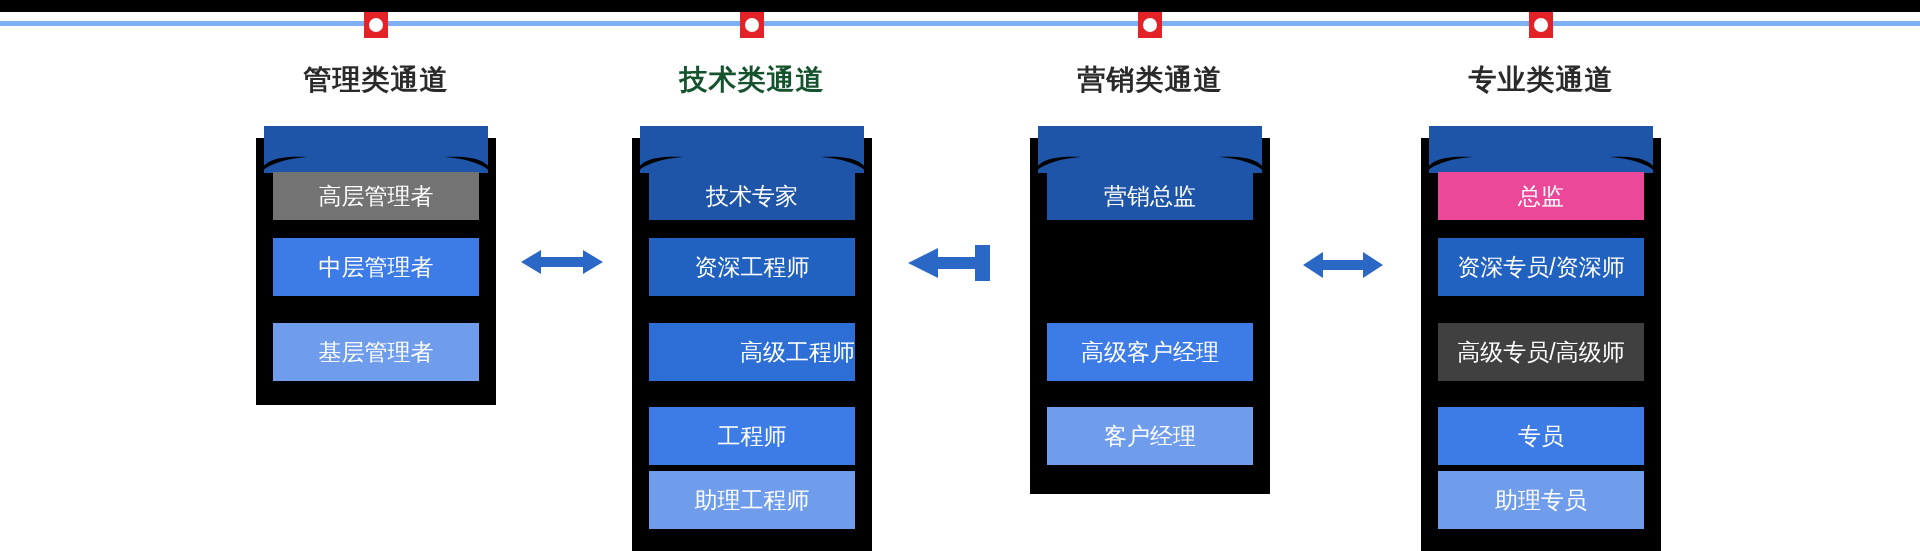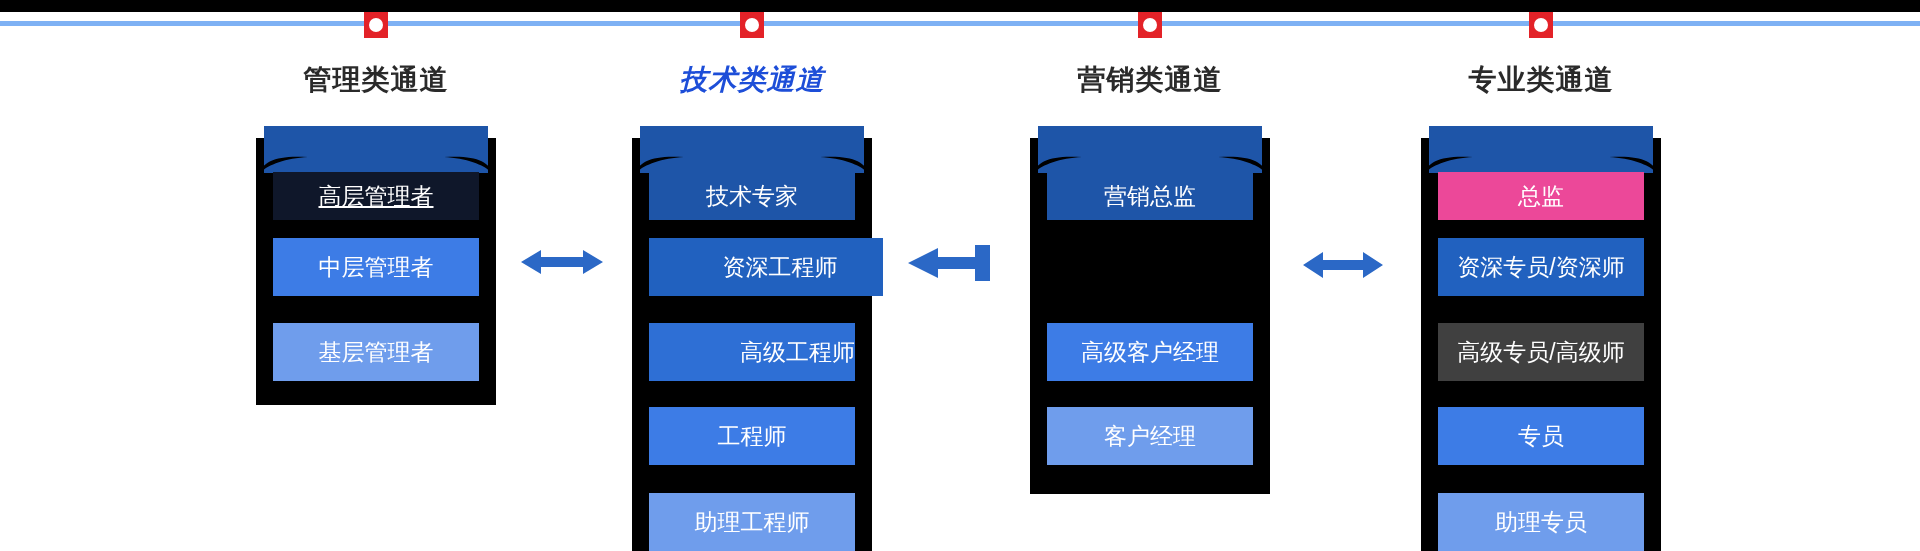--- a/index.html
+++ b/index.html
@@ -25,21 +25,21 @@
   .swoosh{position:absolute;bottom:-3px;width:54px;height:24px;}
   .swoosh.sl{left:-8px;}
   .swoosh.sr{right:-8px;transform:scaleX(-1);}
 
   .row{position:absolute;left:17px;width:206px;height:58px;display:flex;align-items:center;
        justify-content:center;color:#ffffff;font-size:23px;white-space:nowrap;}
   .row.r1{top:172px;height:48px;}
   .row.r2{top:238px;}
   .row.r3{top:323px;}
   .row.r4{top:407px;}
-  .row.r5{top:493px;}
+  .row.r5{top:471px;}
 
   .arrow{position:absolute;}
 </style>
 </head>
 <body>
 
 <div class="canvas">
 
   <div class="top-bar" style="background-color: rgb(0, 0, 0);"></div>
   <div class="tl-line" style="background-color: rgb(126, 177, 244);"></div>
@@ -61,46 +61,46 @@
     <h2 class="channel-title" style="color: rgb(42, 42, 42);">管理类通道</h2>
     <div class="frame h-c0"></div>
     <div class="banner" style="background-color: rgb(30, 85, 168);">
       <svg class="swoosh sl" viewBox="0 0 54 24">
         <path d="M1,23 C8,9 20,3 52,5 C30,6 12,13 5,20 C3.5,21 2,22 1,23 Z" fill="#000000"></path>
       </svg>
       <svg class="swoosh sr" viewBox="0 0 54 24">
         <path d="M1,23 C8,9 20,3 52,5 C30,6 12,13 5,20 C3.5,21 2,22 1,23 Z" fill="#000000"></path>
       </svg>
     </div>
-    <div class="row r1" style="background-color: #0f172a; text-decoration: underline;">
+    <div class="row r1" style="background-color: #737373;">
       <span>高层管理者</span>
     </div>
     <div class="row r2" style="background-color: rgb(61, 124, 230);">
       <span>中层管理者</span>
     </div>
     <div class="row r3" style="background-color: rgb(111, 157, 236);">
       <span>基层管理者</span>
     </div>
   </section>
 
   <section class="channel" style="left:632px">
-    <h2 class="channel-title" style="color: #1d4ed8; font-style: italic;">技术类通道</h2>
+    <h2 class="channel-title" style="color: #14532d;">技术类通道</h2>
     <div class="frame h-c1"></div>
     <div class="banner" style="background-color: rgb(30, 85, 168);">
       <svg class="swoosh sl" viewBox="0 0 54 24">
         <path d="M1,23 C8,9 20,3 52,5 C30,6 12,13 5,20 C3.5,21 2,22 1,23 Z" fill="#000000"></path>
       </svg>
       <svg class="swoosh sr" viewBox="0 0 54 24">
         <path d="M1,23 C8,9 20,3 52,5 C30,6 12,13 5,20 C3.5,21 2,22 1,23 Z" fill="#000000"></path>
       </svg>
     </div>
     <div class="row r1" style="background-color: rgb(30, 85, 168);">
       <span>技术专家</span>
     </div>
-    <div class="row r2" style="background-color: rgb(33, 97, 191); padding-left: 28px;">
+    <div class="row r2" style="background-color: rgb(33, 97, 191);">
       <span>资深工程师</span>
     </div>
     <div class="row r3" style="background-color: rgb(46, 111, 213); justify-content: flex-end;">
       <span>高级工程师</span>
     </div>
     <div class="row r4" style="background-color: rgb(61, 124, 230);">
       <span>工程师</span>
     </div>
     <div class="row r5" style="background-color: rgb(111, 157, 236);">
       <span>助理工程师</span>

